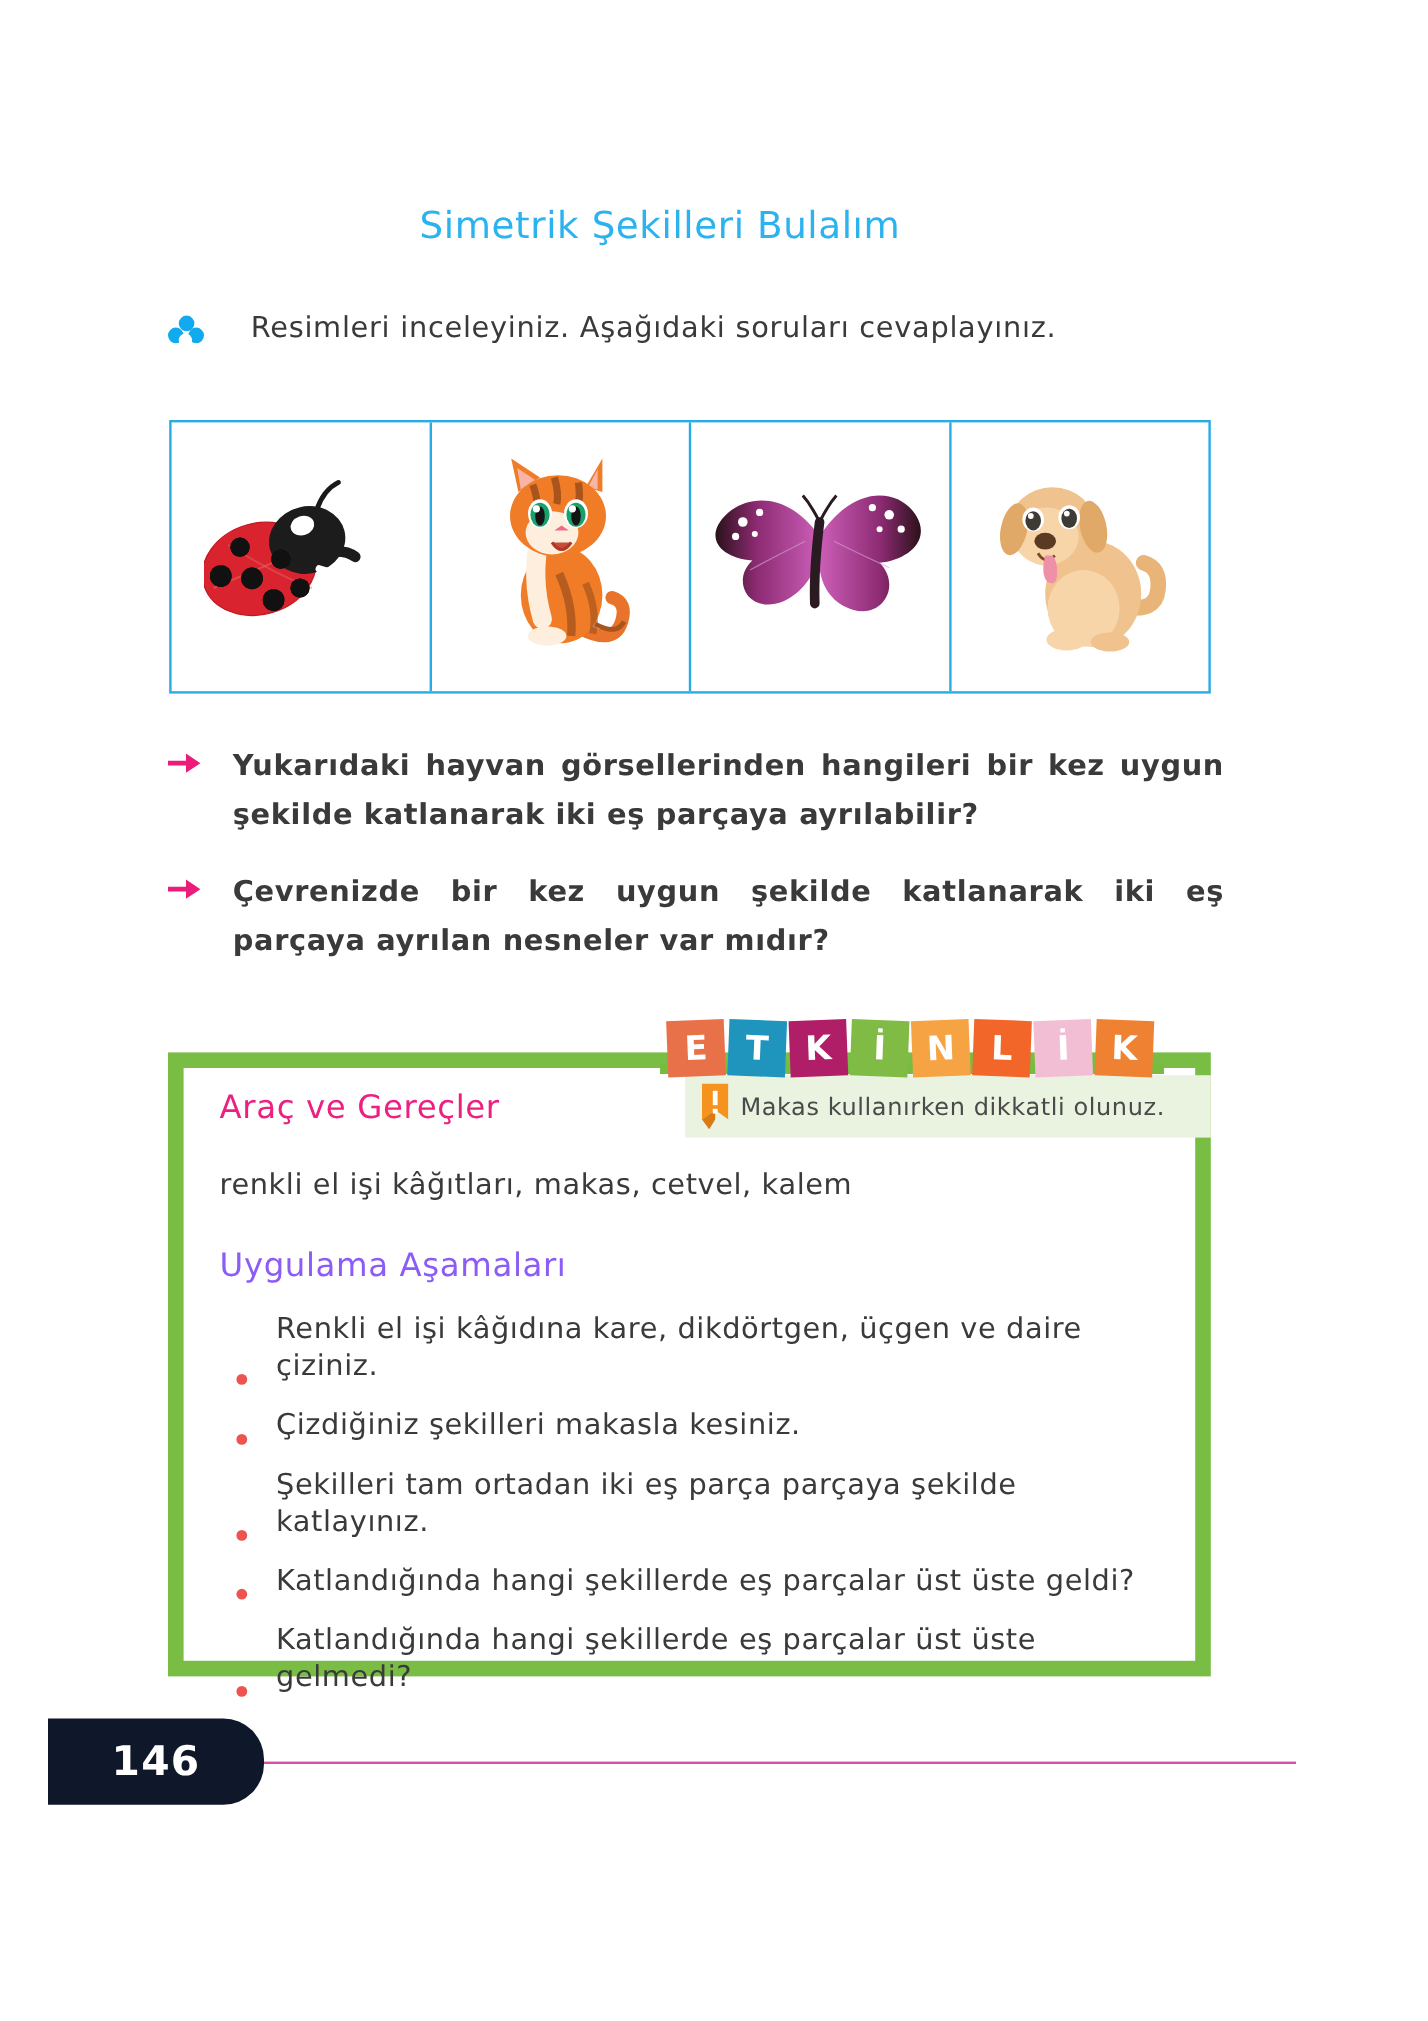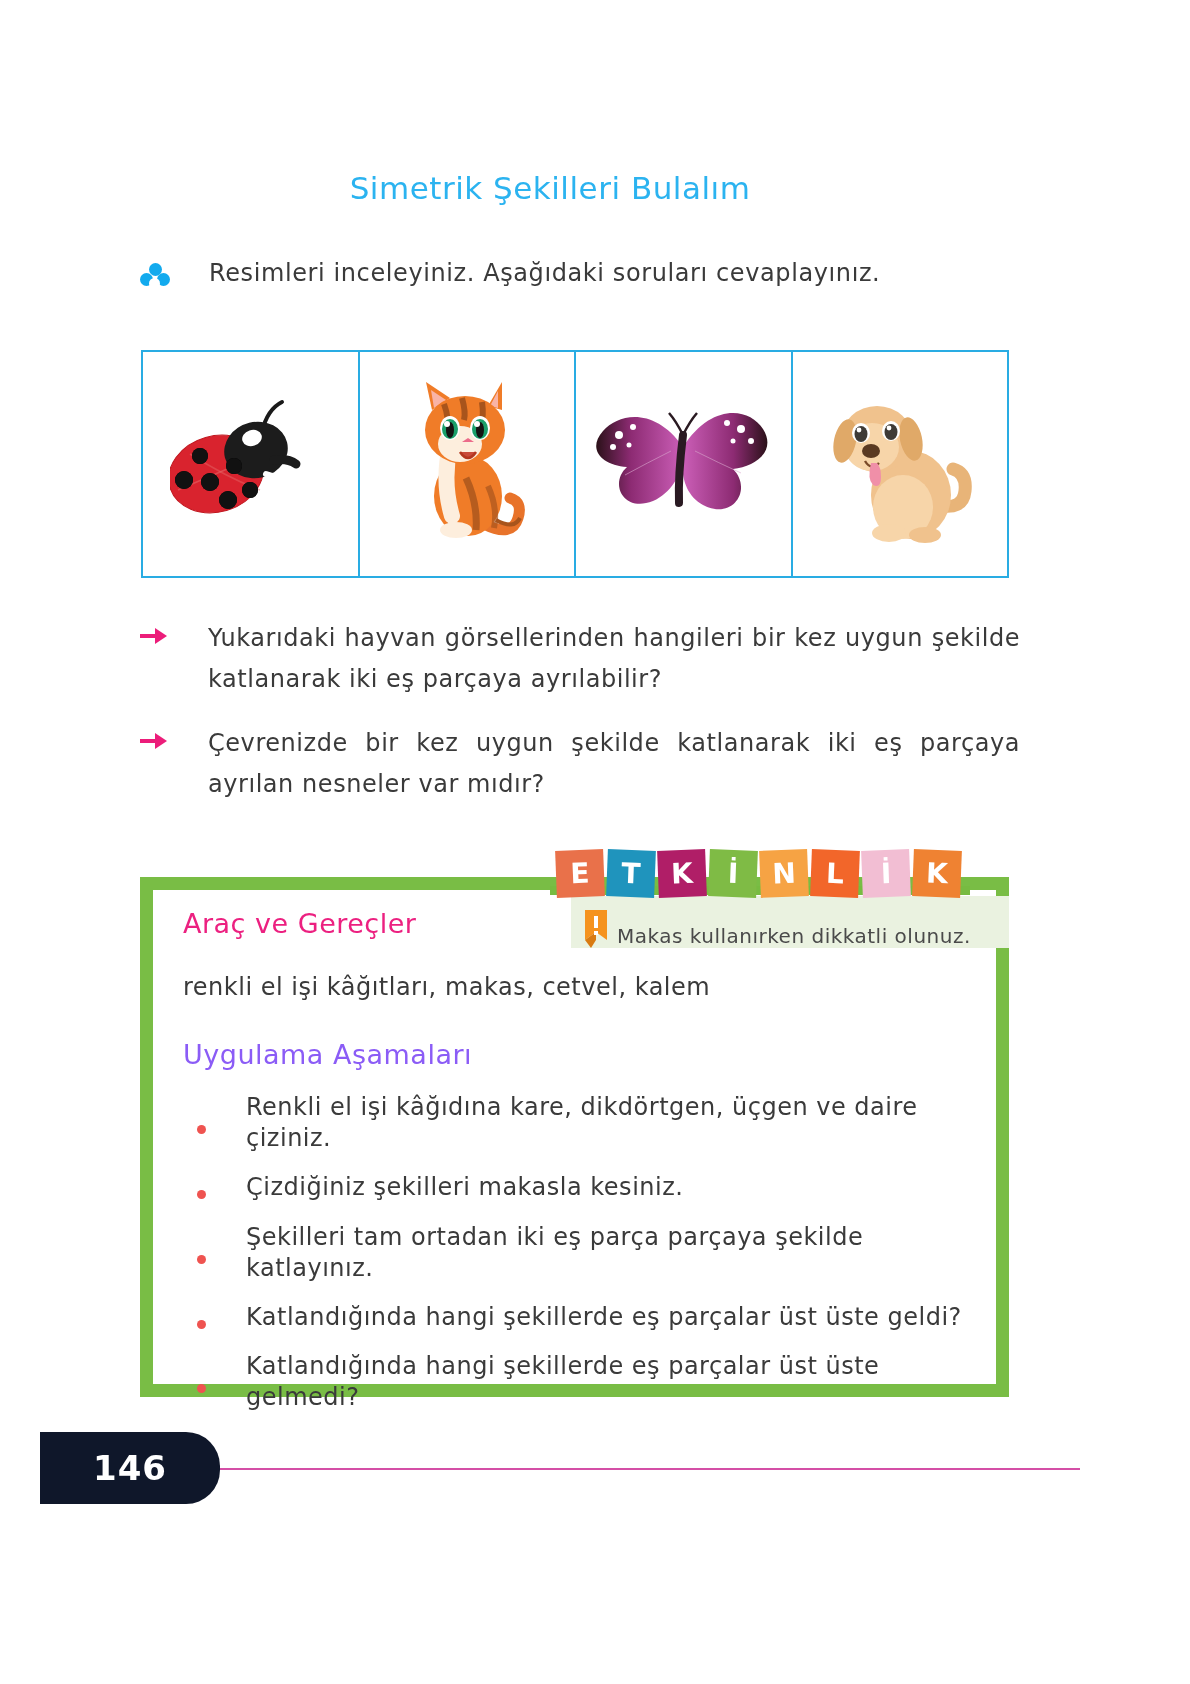--- a/index.html
+++ b/index.html
@@ -97,22 +97,23 @@
   
   .q-list {
     position: absolute;
     left: 140px;
     top: 618px;
     width: 880px;
   }
   .q-item {
     display: flex;
     align-items: flex-start;
-    gap: 40px;
+    gap: 26px;
     margin-bottom: 22px;
+    font-weight: bold;
   }
   .arrow-icon {
     flex: 0 0 auto;
     margin-top: 8px;
     width: 28px;
     height: 20px;
   }
   .q-text {
     font-size: 24px;
     color: #3a3a3a;
@@ -182,21 +183,21 @@
   }
 
   .warn-box {
     position: absolute;
     right: -13px;
     top: 6px;
     width: 438px;
     height: 52px;
     background: #eaf2e0;
     display: flex;
-    align-items: flex-end;
+    align-items: center;
     gap: 10px;
     padding-left: 14px;
     box-sizing: border-box;
   }
   .warn-icon {
     flex: 0 0 auto;
     width: 22px;
     height: 38px;
     position: relative;
   }
@@ -225,22 +226,22 @@
     letter-spacing: 0.5px;
     margin: 38px 0 0 4px;
   }
   .steps {
     list-style: none;
     margin: 22px 0 0 0;
     padding: 0;
   }
   .steps li {
     display: flex;
-    align-items: center;
-    gap: 40px;
+    align-items: flex-end;
+    gap: 24px;
     margin-bottom: 18px;
   }
   .dot {
     flex: 0 0 auto;
     width: 9px;
     height: 9px;
     border-radius: 50%;
     background: #ef5350;
     margin-top: 13px;
     margin-left: 18px;

